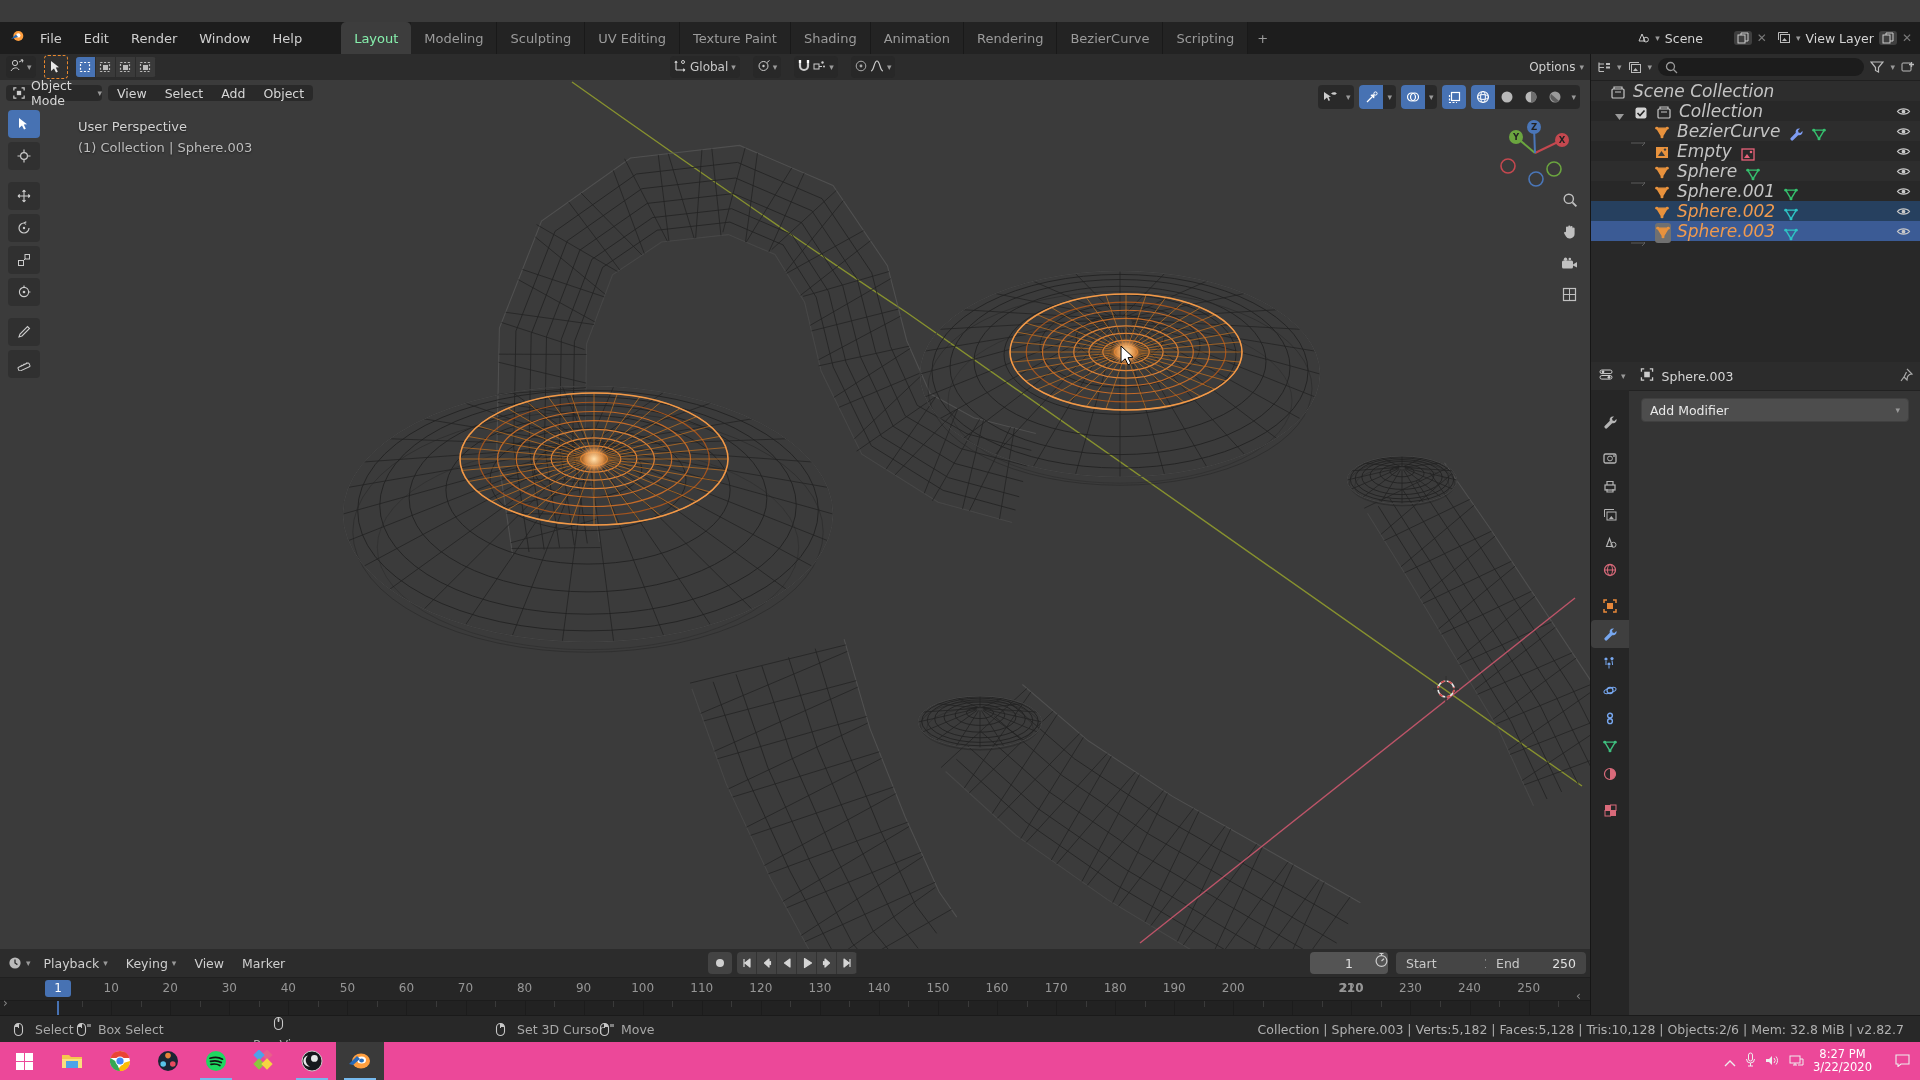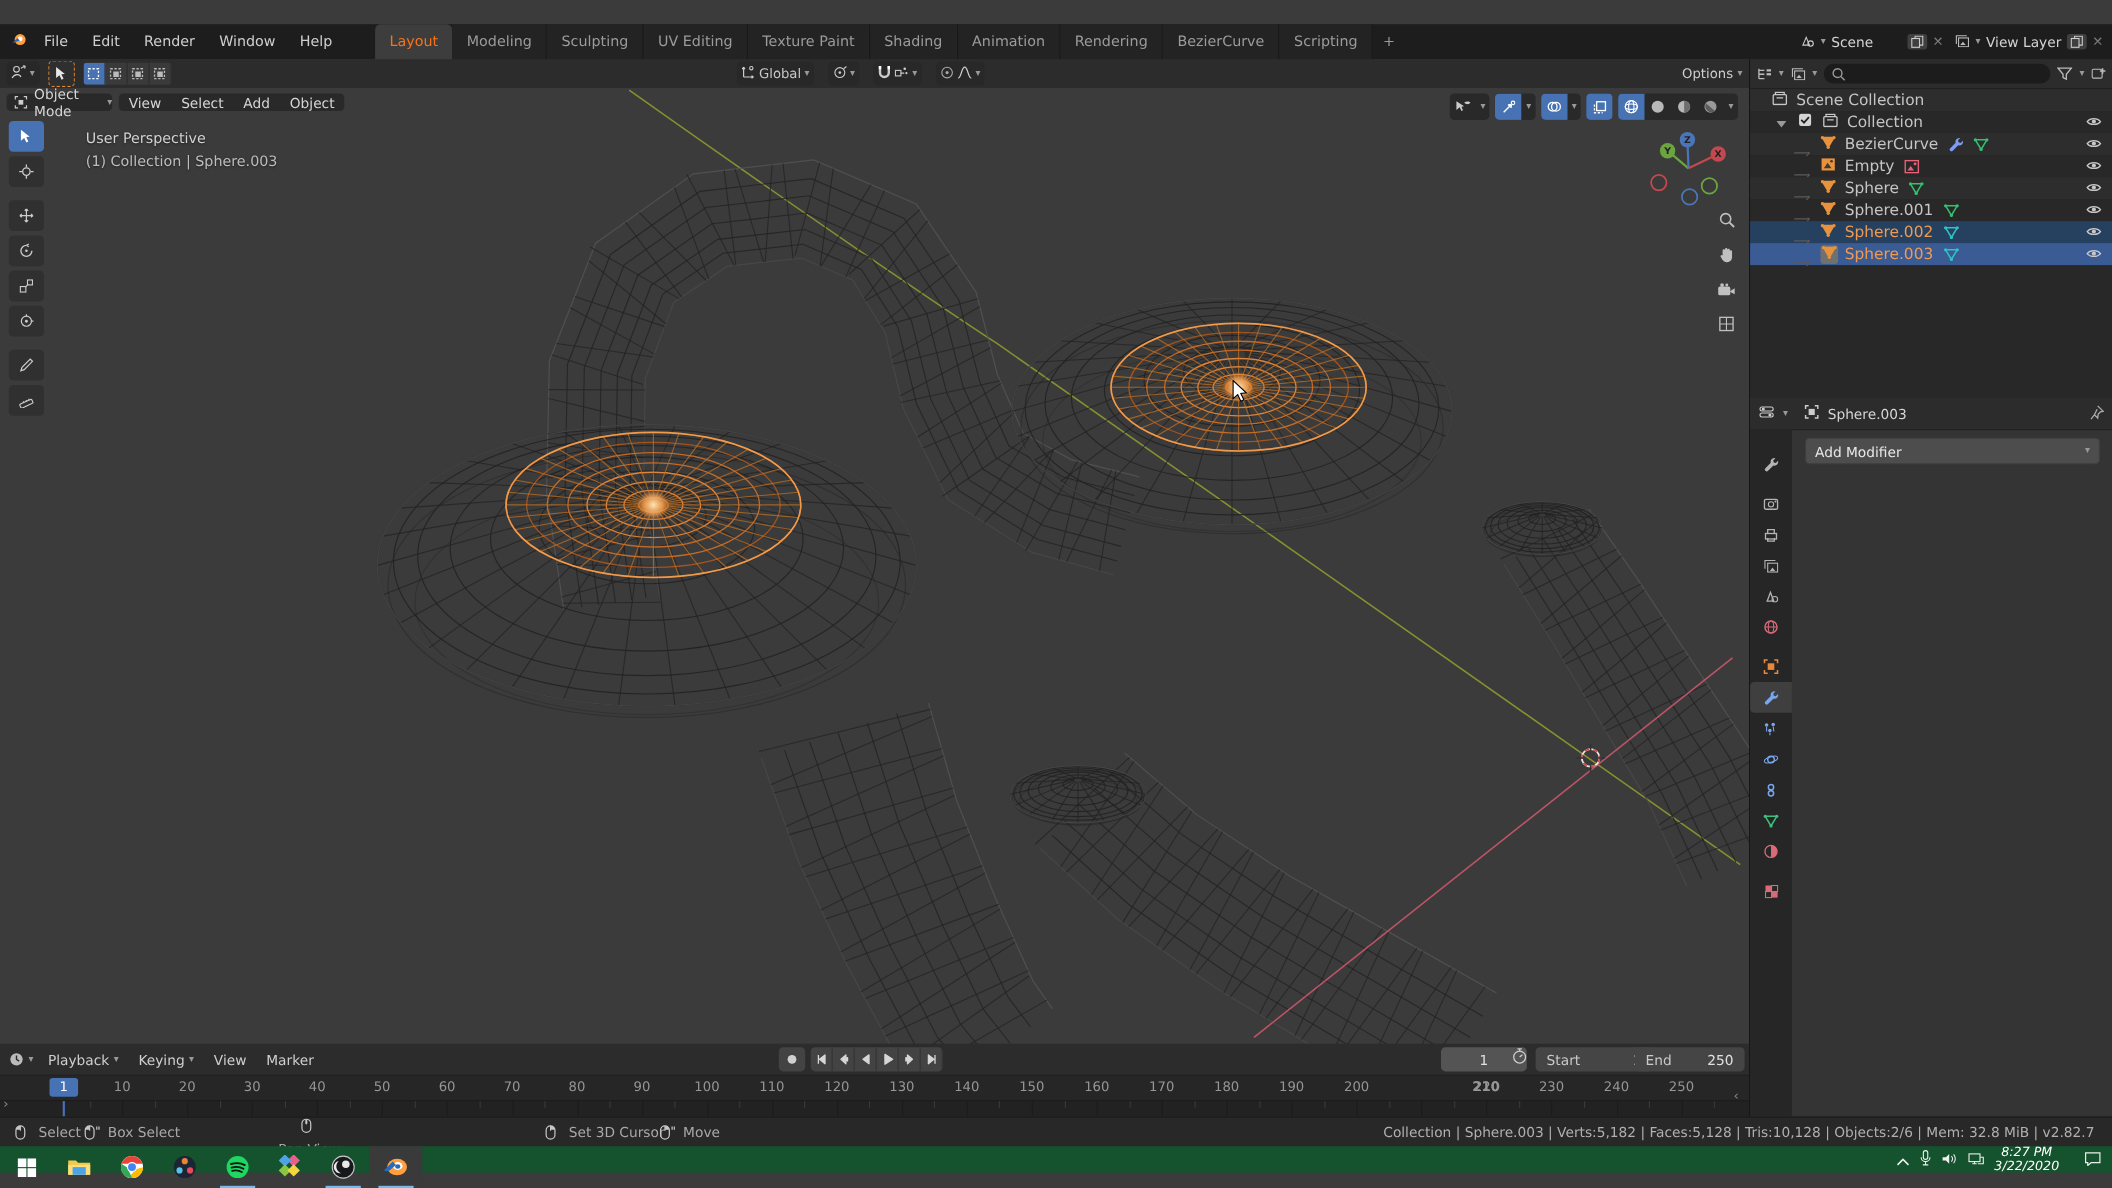--- a/index.html
+++ b/index.html
@@ -13,21 +13,21 @@
   
   #titlebar{position:absolute;left:0;top:0;width:1920px;height:22px;background:#2d2d2d;
             display:flex;align-items:center;font-size:12px;color:#e6e6e6;}
   #titlebar .logo{margin:0 7px 0 10px;display:flex;}
   .winctrl{position:absolute;top:0;height:22px;width:46px;display:flex;align-items:center;justify-content:center;color:#ddd;font-size:13px;}
   
   #topbar{position:absolute;left:0;top:22px;width:1920px;height:32px;background:#1d1d1d;display:flex;align-items:center;font-size:13px;}
   #topbar .menu-item{padding:0 11px;color:#cfcfcf;height:32px;display:flex;align-items:center;}
   #wtabs{display:flex;height:32px;margin-left:28px;}
   .wtab{padding:0 13px;height:32px;display:flex;align-items:center;color:#9b9b9b;background:#232323;border-right:1px solid #191919;}
-  .wtab.active{background:#3d3d3d;color:#f97316;border-radius:5px 5px 0 0;border-right:none;text-align:center;}
+  .wtab.active{background:#3d3d3d;color:#86efac;border-radius:5px 5px 0 0;border-right:none;text-align:center;}
   .wtab.plus{background:transparent;border:none;color:#9b9b9b;padding:0 9px;}
   #topbar-right{margin-left:auto;display:flex;align-items:center;gap:10px;margin-right:8px;font-size:12.5px;}
   .idblock{display:flex;align-items:center;gap:5px;}
   .idblock .txt{color:#d4d4d4;min-width:64px;}
   .mini-btn{background:#3f3f3f;border-radius:3px;padding:1px 3px;display:flex;}
   .dimx{color:#7a7a7a;font-size:12px;}
 
   
   #toolrow{position:absolute;left:0;top:54px;width:1590px;height:26px;background:#2c2c2c;border-bottom:1px solid #242424;display:flex;align-items:center;font-size:12px;}
   .tr-group{display:flex;align-items:center;background:#282828;border-radius:4px;height:22px;margin-left:6px;padding:0 4px;gap:3px;}
@@ -51,21 +51,21 @@
   .vtool.gap{margin-top:8px;}
   #vp-right-icons{position:absolute;right:12px;top:112px;display:flex;flex-direction:column;gap:12px;align-items:center;}
   #vp-header-right{position:absolute;top:5px;right:10px;display:flex;align-items:center;gap:5px;}
   .hdr-seg{display:flex;align-items:center;background:rgba(38,38,38,.82);border-radius:4px;height:24px;overflow:hidden;}
   .hdr-seg .ic{width:24px;height:24px;display:flex;align-items:center;justify-content:center;}
   .hdr-seg .ic.on{background:#4772b3;}
   
   #outliner{position:absolute;left:1590px;top:54px;width:330px;height:308px;background:#282828;border-left:1px solid #161616;}
   #outliner-header{height:26px;background:#2c2c2c;border-bottom:1px solid #202020;display:flex;align-items:center;padding:0 6px;gap:6px;}
   #ol-search{flex:1;height:18px;background:#1c1c1c;border:none;border-radius:9px;color:#ccc;font-size:12px;padding:0 8px 0 24px;outline:none;min-width:40px;}
-  .ol-row{position:relative;height:20px;display:flex;align-items:center;font-size:14px;color:#c4c4c4;}
+  .ol-row{position:relative;height:20px;display:flex;align-items:flex-end;font-size:17px;color:#c4c4c4;font-style:italic;}
   .ol-row:nth-child(odd){background:#2d2d2d;}
   .ol-row.selected{background:#26405f;}
   .ol-row.active{background:#3b5b95;}
   .ol-row.selected .lbl,.ol-row.active .lbl{color:#f09a4f;}
   .ol-row .lbl{white-space:nowrap;}
   .ol-eye{position:absolute;right:10px;top:2px;}
   .ol-ic{position:absolute;top:2px;}
   
   #properties{position:absolute;left:1590px;top:362px;width:330px;height:653px;background:#343434;border-left:1px solid #161616;}
   #props-header{height:28px;background:#2c2c2c;border-bottom:1px solid #222;display:flex;align-items:center;padding:0 8px;gap:8px;font-size:12.5px;color:#d6d6d6;}
@@ -89,21 +89,21 @@
   #tl-strip{position:relative;height:15px;background:#222222;border-top:1px solid #1c1c1c;}
   .stick{position:absolute;top:0;width:1px;height:6px;background:#3a3a3a;}
   .stick.major{height:15px;background:#1c1c1c;}
   #playhead{position:absolute;top:0;width:2px;height:15px;background:#4772b3;}
   .collapser{position:absolute;color:#8a8a8a;font-size:12px;}
   
   #statusbar{position:absolute;left:0;top:1015px;width:1920px;height:27px;background:#282828;border-top:1px solid #1a1a1a;font-size:12.5px;color:#a8a8a8;}
   .hint{position:absolute;top:0;height:27px;display:flex;align-items:center;gap:6px;}
   #status-stats{position:absolute;right:16px;top:0;height:27px;display:flex;align-items:center;color:#b0b0b0;}
   
-  #taskbar{position:absolute;left:0;top:1042px;width:1920px;height:24px;background:#14532d;display:flex;font-style:italic;}
+  #taskbar{position:absolute;left:0;top:1042px;width:1920px;height:38px;background:#ec4899;display:flex;}
   .tb-slot{width:48px;height:38px;display:flex;align-items:center;justify-content:center;position:relative;}
   .tb-slot.running::after{content:"";position:absolute;left:8px;right:8px;bottom:0;height:2px;background:#76b9ed;}
   .tb-slot.active{background:#3a3a3a;}
   #tb-tray{margin-left:auto;display:flex;align-items:center;gap:9px;padding-right:10px;color:#eee;}
   #tb-clock{font-size:11.5px;line-height:13px;text-align:center;color:#fff;}
 </style>
 </head>
 <body>
 
 <div id="root" class="nosel">

